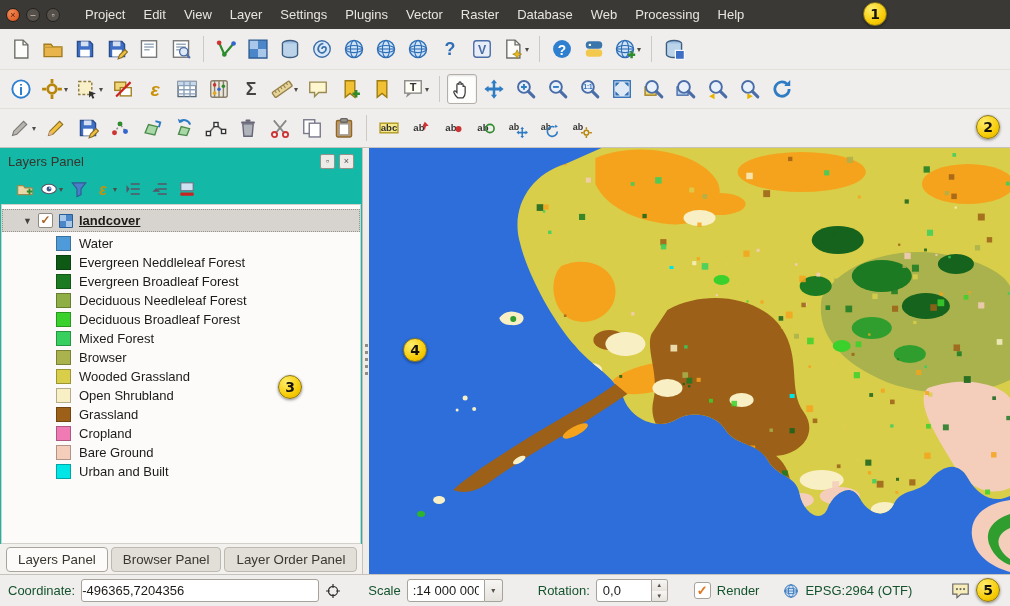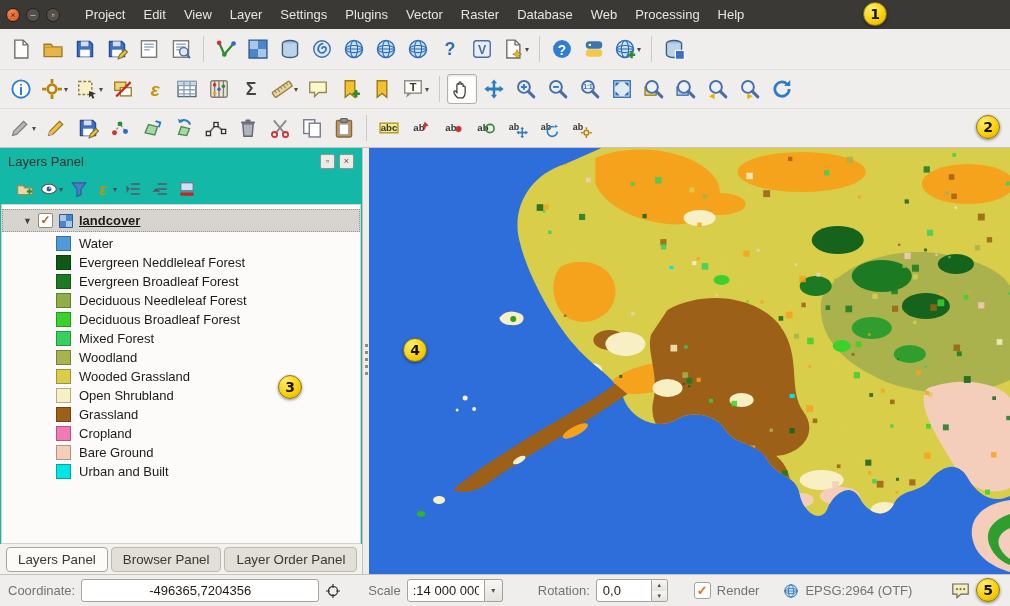--- a/index.html
+++ b/index.html
@@ -52,24 +52,24 @@
   .panel-tabs{height:30px;display:flex;align-items:center;padding-left:6px;gap:3px;background:#f3f1ee}
   .ptab{padding:4px 11px;border:1px solid #bdb9b1;background:#e2dfd9;border-radius:4px 4px 4px 4px;color:#3a3731}
   .ptab.active{background:#fcfbfa;border-color:#a9a59c}
   .splitter{width:7px;background:#efede9;border-left:1px solid #c6c2bc;display:flex;align-items:center;justify-content:center}
   .splitter .grip{width:3px;height:34px;background:repeating-linear-gradient(#8f8b83 0 3px,transparent 3px 7px)}
   .map{flex:1;position:relative;background:#2d6edb}
   .map svg{display:block;width:100%;height:100%}
 
   
   .statusbar{height:32px;background:#f0eeec;border-top:1px solid #c6c2bc;display:flex;align-items:center;padding:0 8px}
-  .sb-label{color:#737373;white-space:nowrap}
+  .sb-label{color:#14532d;white-space:nowrap}
   .sb-input{height:23px;border:1px solid #a7a39b;border-radius:3px;background:#fff;font-size:13px;color:#1d1b18;
             font-family:"Liberation Sans",sans-serif}
-  .coord-input{width:238px;text-align:center;margin-left:6px}
+  .coord-input{width:238px;margin-left:6px}
   .sb-iconbtn{width:22px;height:22px;border:none;background:transparent;display:inline-flex;align-items:center;
               justify-content:center;margin-left:3px}
   .sb-iconbtn .ic{width:16px;height:16px}
   .combo{display:flex;margin-left:6px}
   .combo .sb-input{width:78px;border-radius:3px 0 0 3px;padding:0 5px;text-align:left}
   .combo .cbtn{width:18px;height:23px;border:1px solid #a7a39b;border-left:none;border-radius:0 3px 3px 0;
                background:linear-gradient(#f7f6f4,#e6e3de);font-size:8px;color:#55514a}
   .spin{display:flex;margin-left:6px}
   .spin .sb-input{width:56px;border-radius:3px 0 0 3px;padding:0 6px;text-align:left}
   .spin .sp-col{display:flex;flex-direction:column;width:16px;height:23px;border:1px solid #a7a39b;border-left:none;
@@ -822,21 +822,21 @@
           <div class="leg-row">
             <span class="swatch" style="background: rgb(59, 209, 44);"></span>
             <span class="leg-label">Deciduous Broadleaf Forest</span>
           </div>
           <div class="leg-row">
             <span class="swatch" style="background: rgb(55, 207, 94);"></span>
             <span class="leg-label">Mixed Forest</span>
           </div>
           <div class="leg-row">
             <span class="swatch" style="background: rgb(169, 178, 76);"></span>
-            <span class="leg-label">Woodland</span>
+            <span class="leg-label">Browser</span>
           </div>
           <div class="leg-row">
             <span class="swatch" style="background: rgb(217, 206, 74);"></span>
             <span class="leg-label">Wooded Grassland</span>
           </div>
           <div class="leg-row">
             <span class="swatch" style="background: rgb(248, 240, 196);"></span>
             <span class="leg-label">Open Shrubland</span>
           </div>
           <div class="leg-row">

